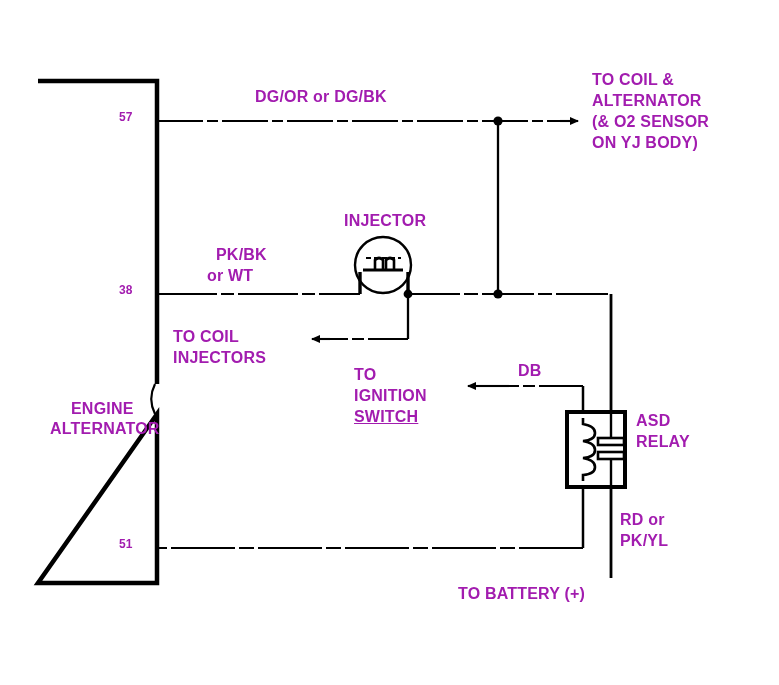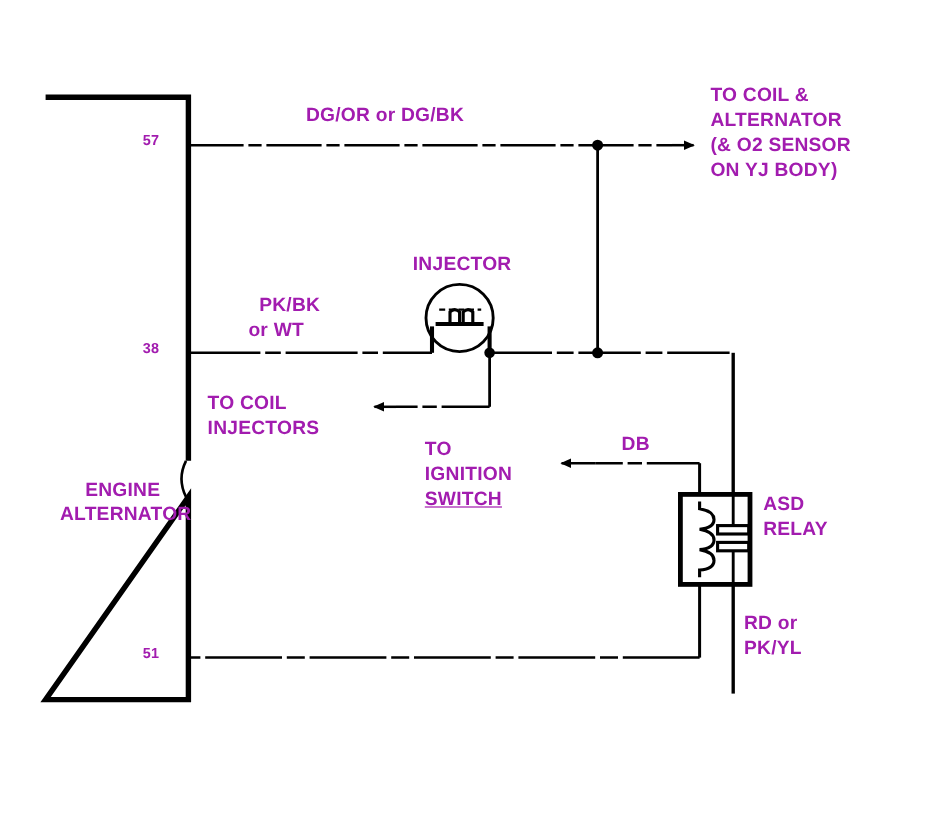--- a/index.html
+++ b/index.html
@@ -144,14 +144,15 @@
 
   <div class="lbl lbl-md" style="left:518px; top:362px;">DB</div>
 
   <div class="lbl lbl-md" style="left:636px; top:412px;">ASD</div>
   <div class="lbl lbl-md" style="left:636px; top:433px;">RELAY</div>
 
 
   <div class="lbl lbl-md" style="left:620px; top:511px;">RD or</div>
   <div class="lbl lbl-md" style="left:620px; top:532px;">PK/YL</div>
 
+  <div class="lbl lbl-md" style="left:458px; top:585px;">TO BATTERY (+)</div>
 
 </div>
 
 </body></html>

